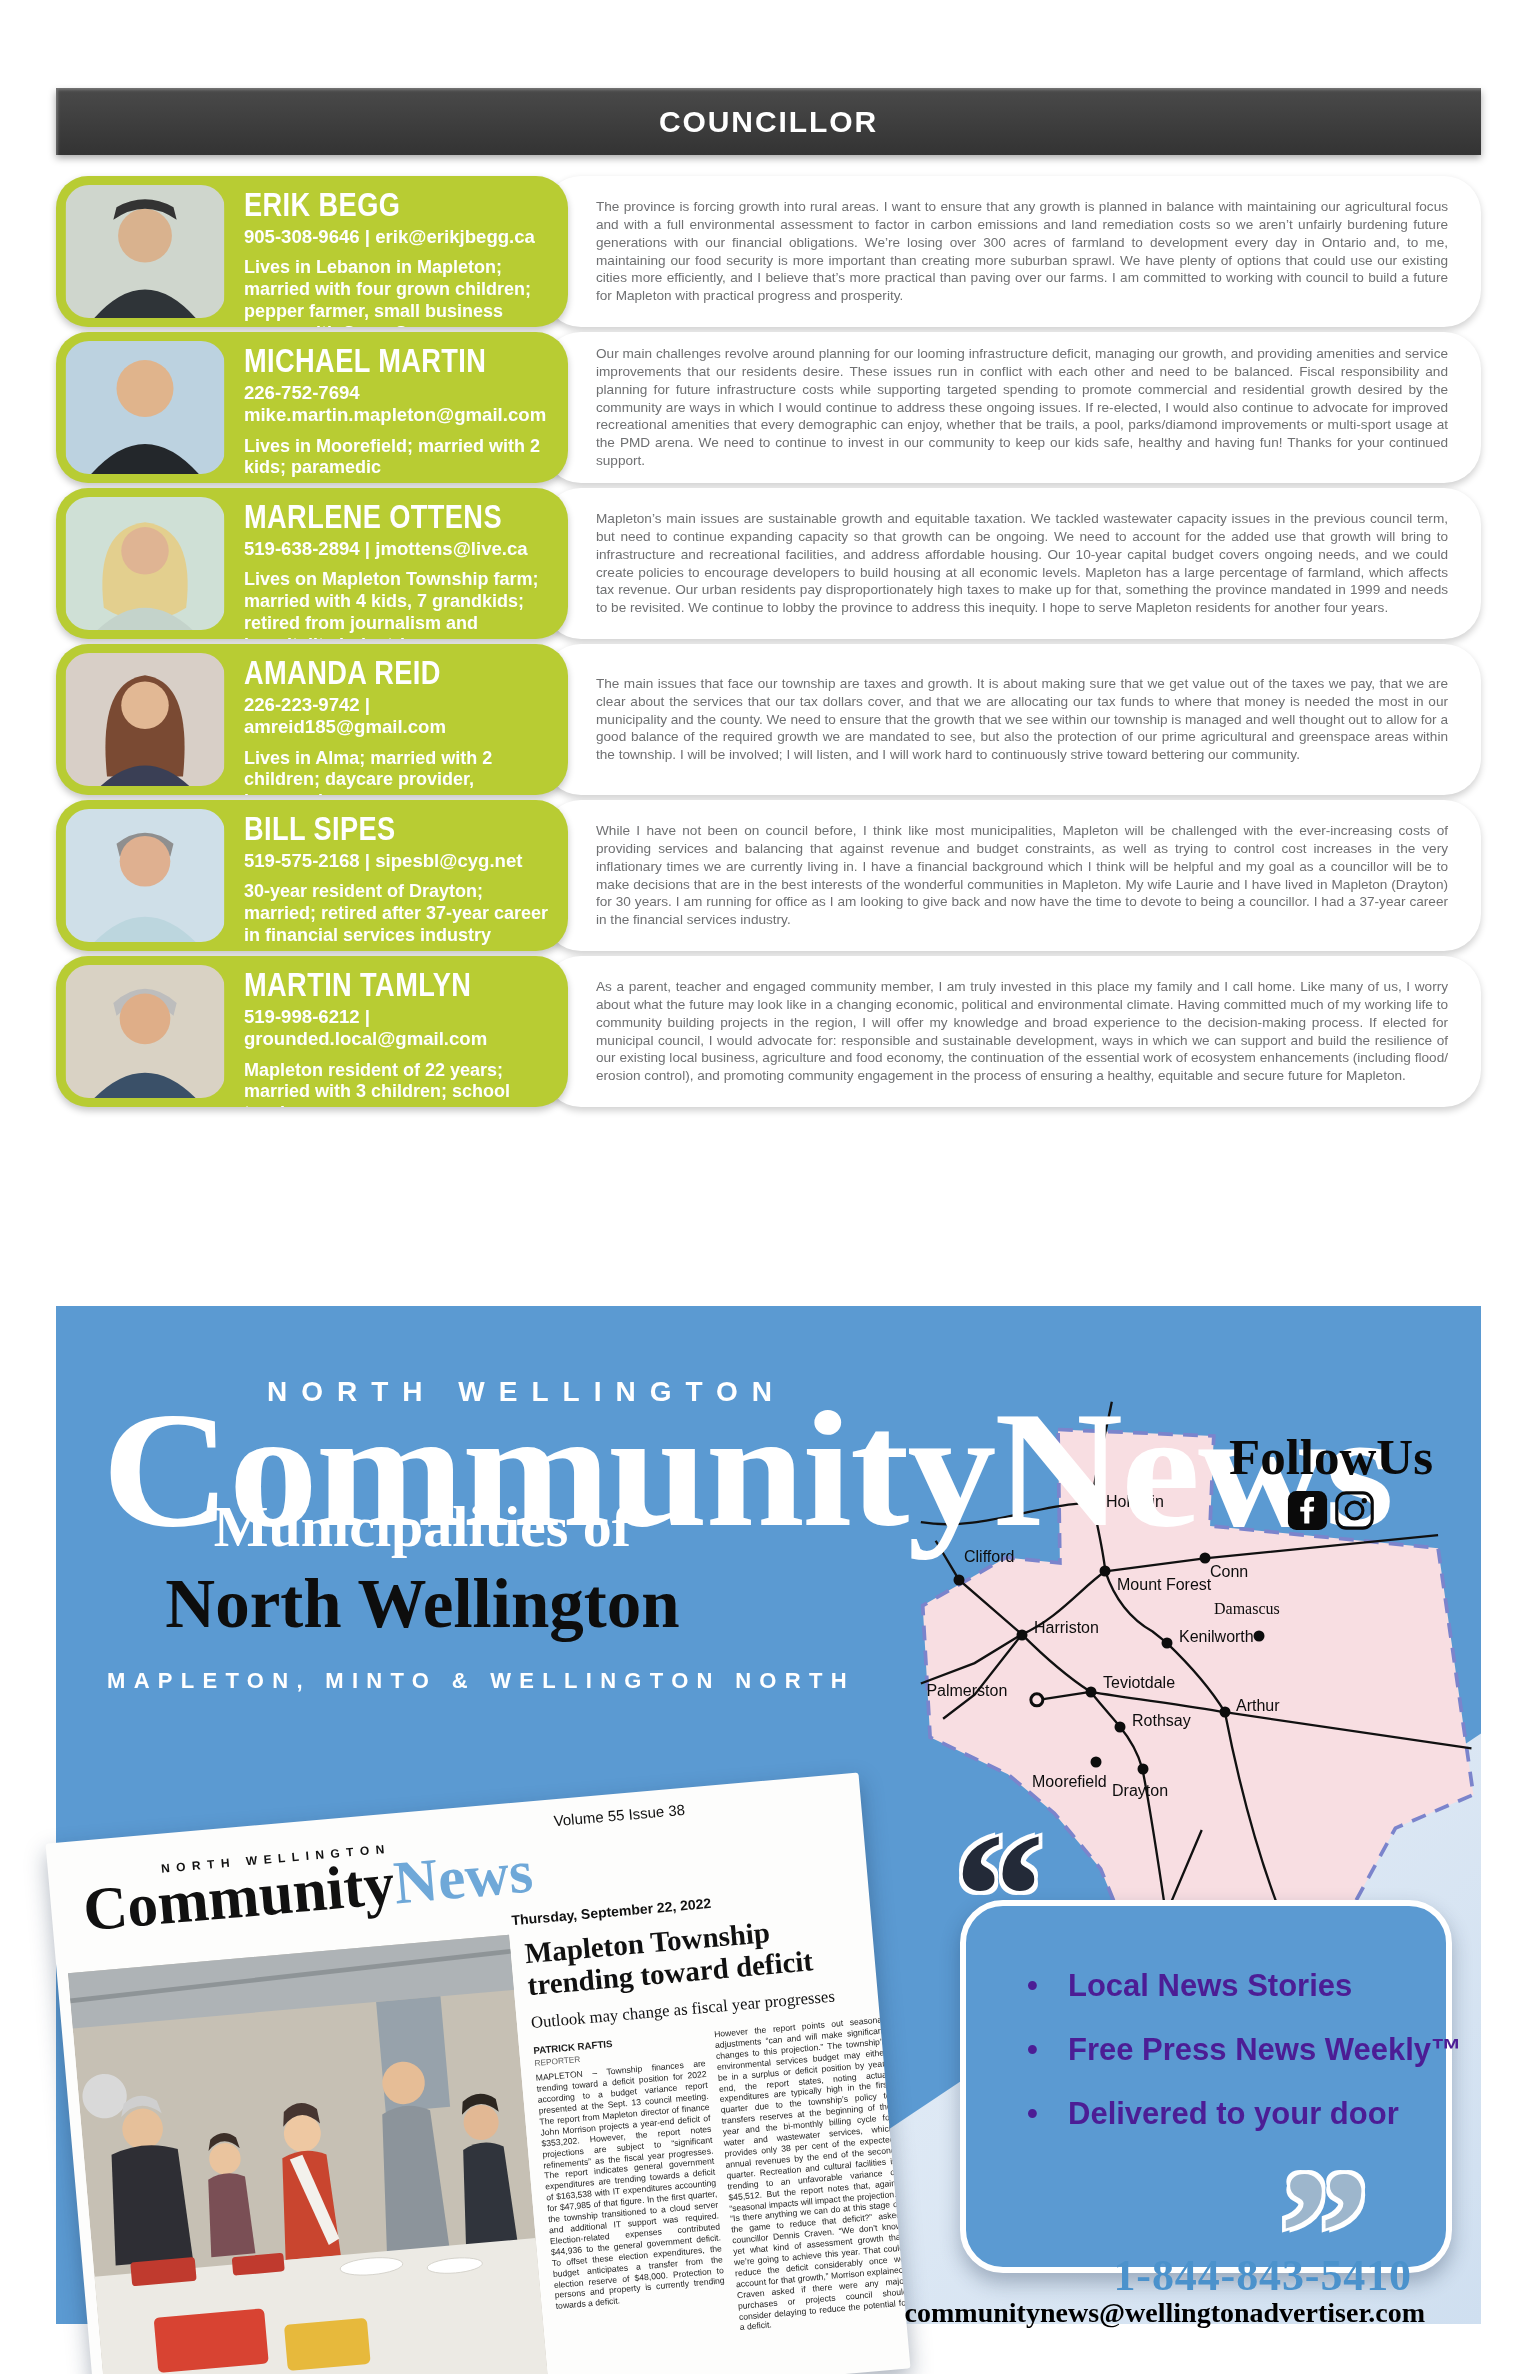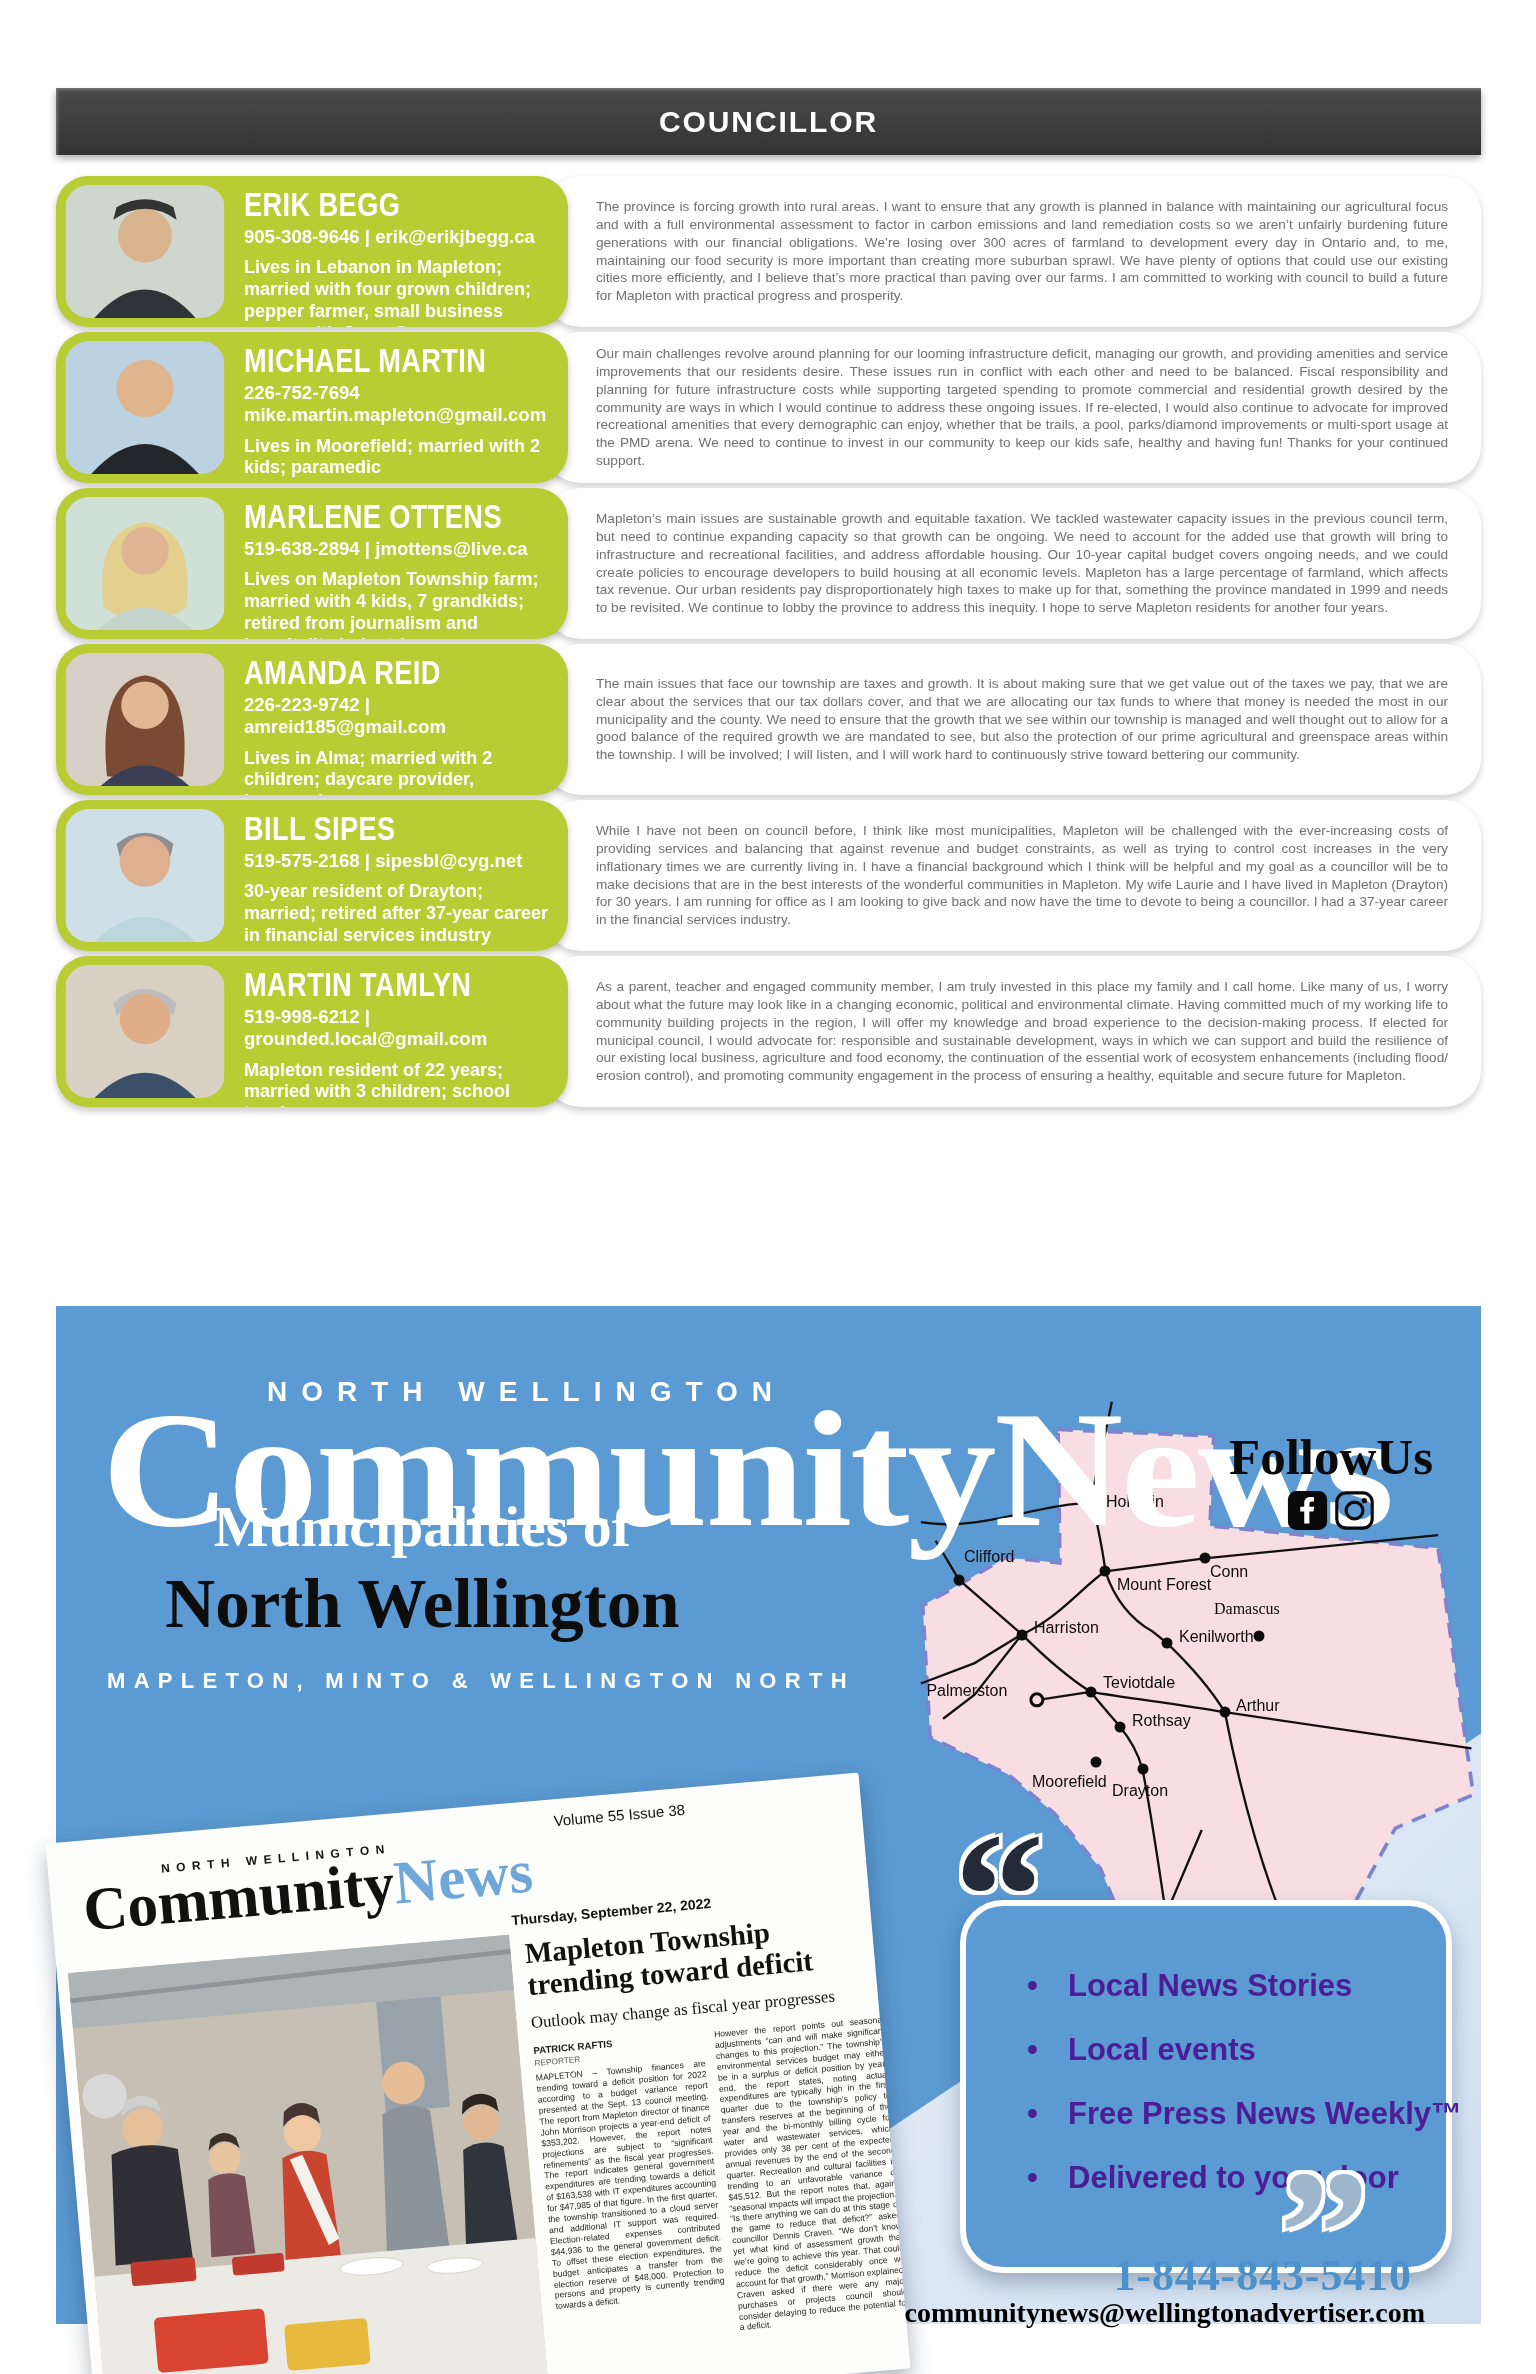--- a/index.html
+++ b/index.html
@@ -365,21 +365,20 @@
           <ellipse cx="390" cy="352" rx="30" ry="8" fill="#ffffff" stroke="#d4d2cb"></ellipse>
           <rect x="60" y="380" width="120" height="60" rx="6" fill="#d84332"></rect>
           <rect x="200" y="400" width="90" height="50" rx="6" fill="#e7b93c"></rect>
         </svg>
       </div>
     </div>
 
     <div class="qbox">
       <ul>
           <li>Local News Stories</li>
-          <li>Local events</li>
           <li>Free Press News Weekly™</li>
           <li>Delivered to your door</li>
         </ul>
     </div>
     <div class="quote quote-open">“</div>
     <div class="quote quote-close">”</div>
 
     <div class="phone">1-844-843-5410</div>
     <div class="email">communitynews@wellingtonadvertiser.com</div>
   </div>

